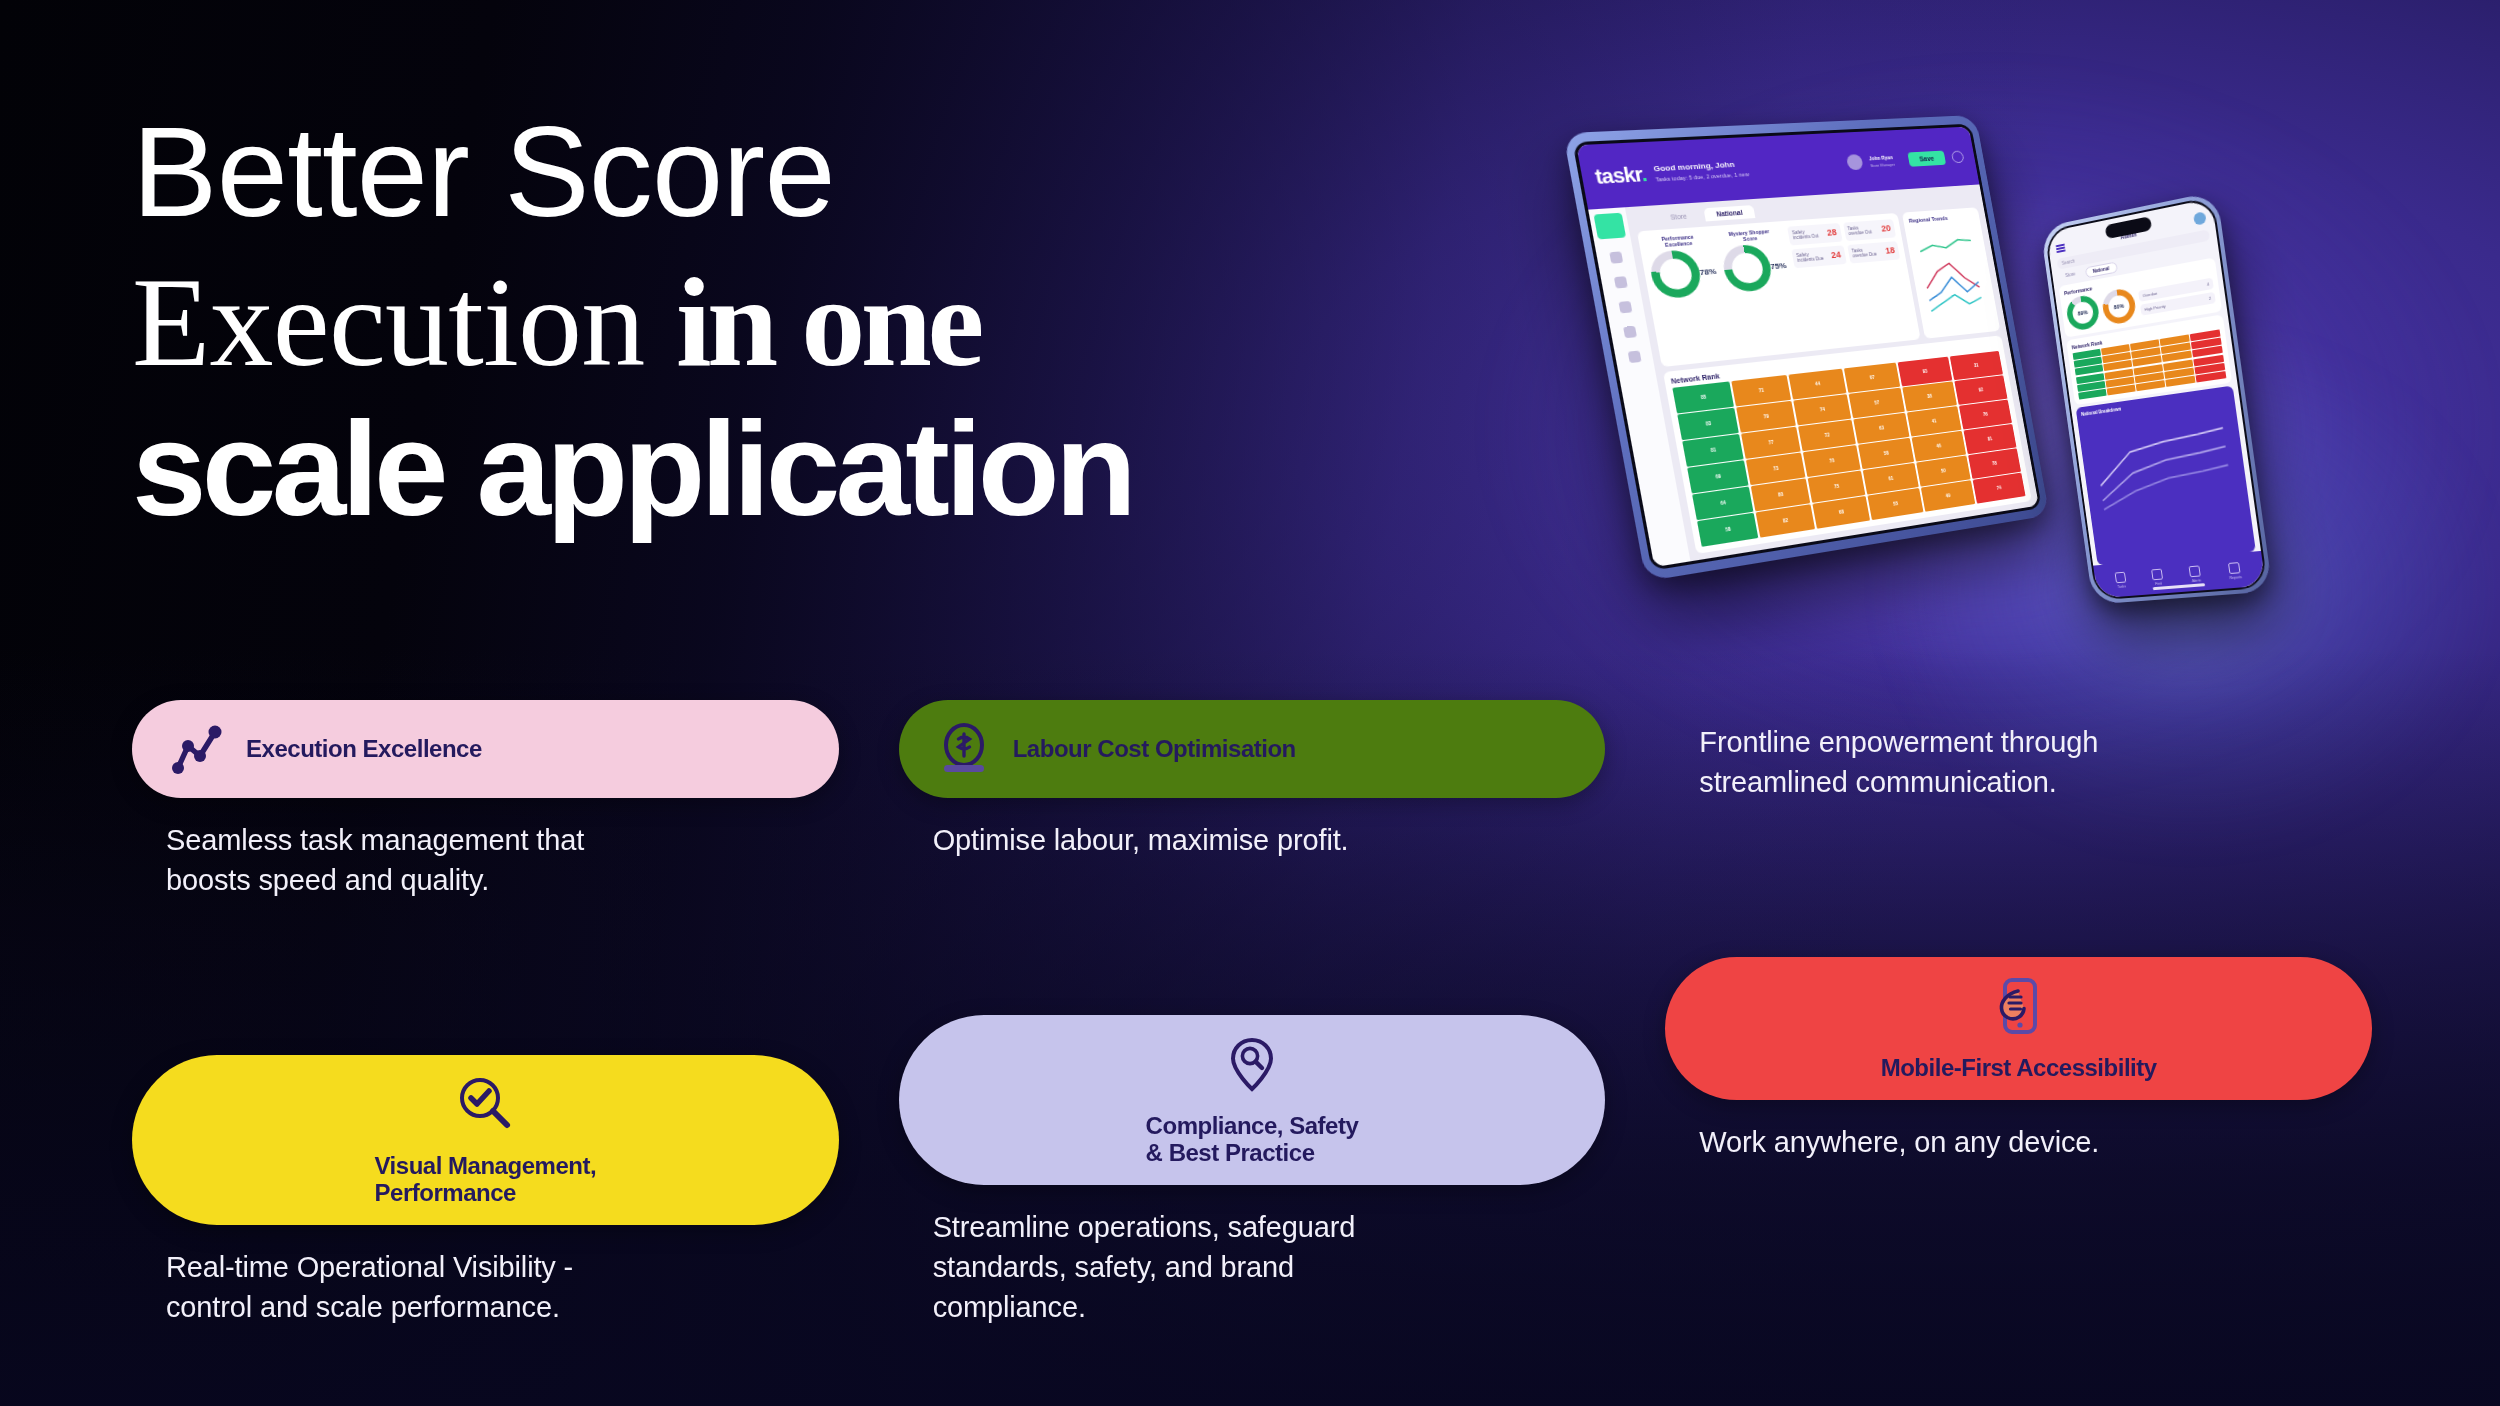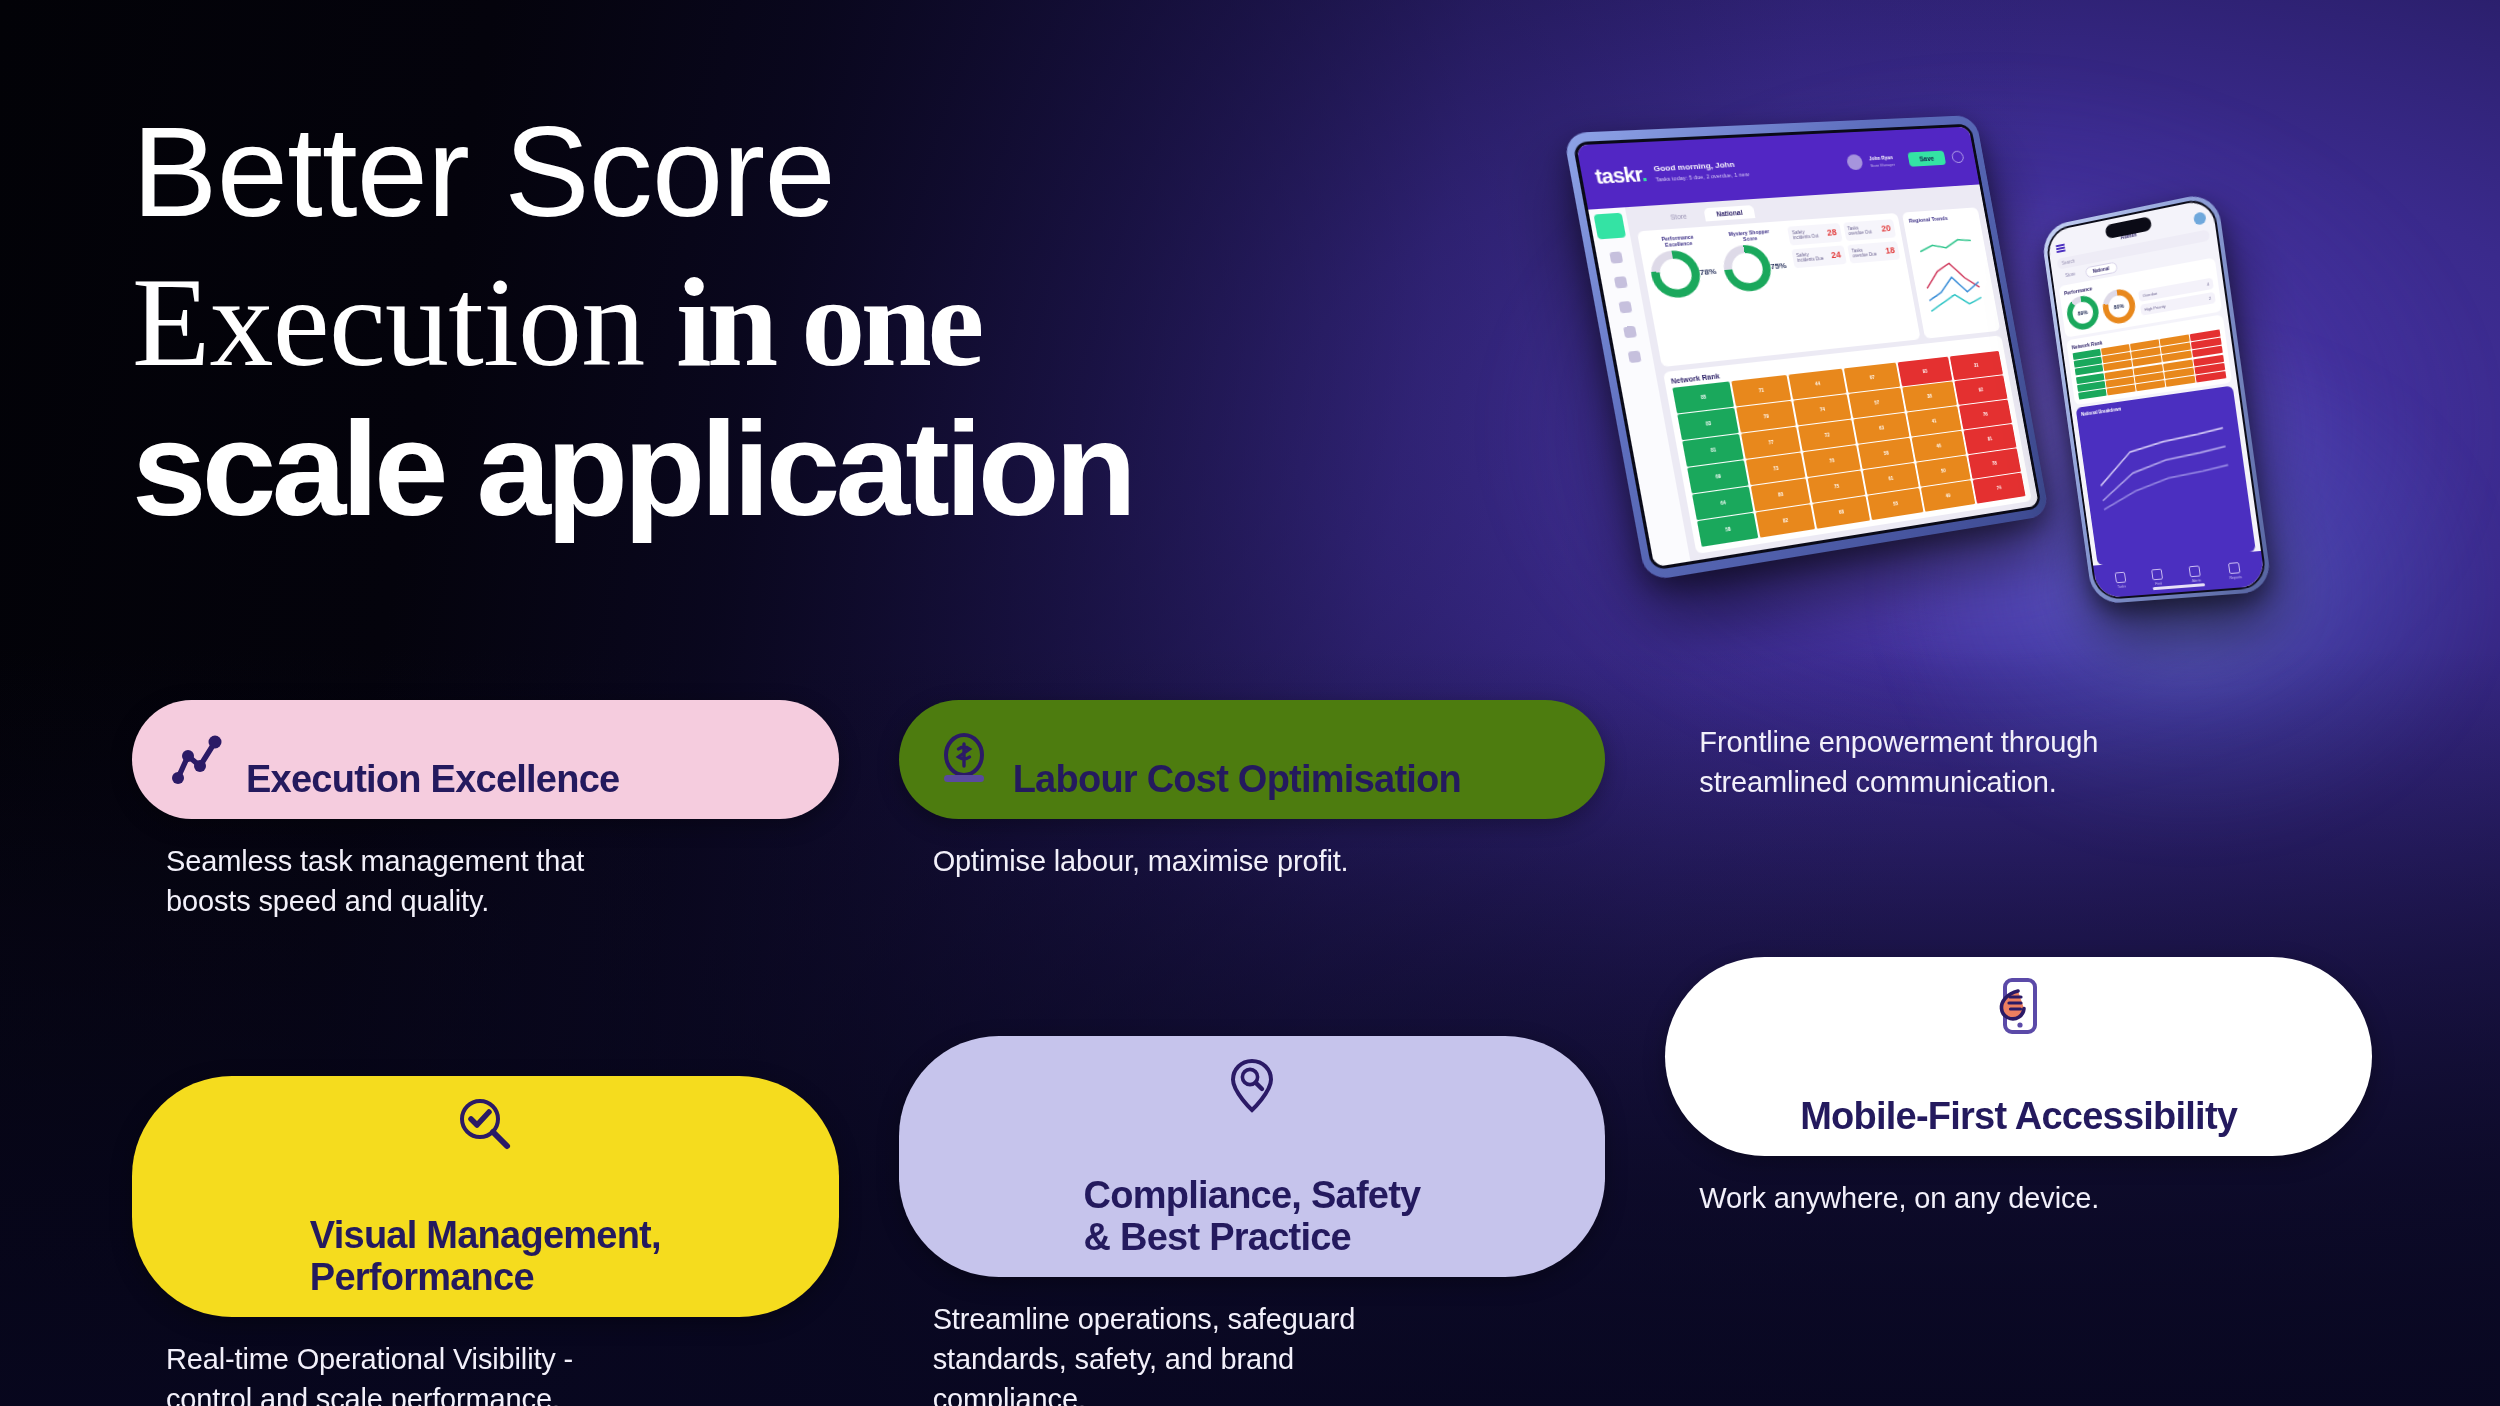--- a/index.html
+++ b/index.html
@@ -194,22 +194,22 @@
 
   .pill {
     display:flex; align-items:center; gap:18px;
     border-radius:100px; padding:18px 34px;
     min-height:96px;
     box-shadow:0 6px 22px rgba(0,0,0,0.30);
   }
   .pill-icon { width:62px; height:62px; flex-shrink:0; display:flex; align-items:center; justify-content:center; }
   .pill-icon svg { width:100%; height:100%; display:block; }
   .pill-title {
-    font-size:38px; font-weight:800; letter-spacing:-0.02em;
-    line-height:1.12; color:#241a5e;margin-top:40px;
+    font-size:24px; font-weight:800; letter-spacing:-0.02em;
+    line-height:1.12; color:#241a5e;
   }
 
   .fdesc {
     margin-top:22px; padding-left:34px;
     color:#f2f0fa; font-size:29px; font-weight:400;
     line-height:1.38; letter-spacing:-0.005em;
     max-width:600px; white-space:pre-line;
   }
 </style>
 </head>
@@ -527,21 +527,21 @@
       </div>
       <div class="fdesc">Streamline operations, safeguard
 standards, safety, and brand
 compliance.</div>
     </div>
 
     <div class="fcol">
       <div class="fdesc">Frontline enpowerment through
 streamlined communication.</div>
 
-      <div class="pill frow2" style="background:#ffffff">
+      <div class="pill frow2" style="background:#ef4444">
         <span class="pill-icon">
           <svg viewBox="0 0 62 62">
               <rect x="17" y="5" width="30" height="52" rx="7" fill="none" stroke="#5b4aa8" stroke-width="4"></rect>
               <circle cx="32" cy="50" r="2.6" fill="#5b4aa8"></circle>
               <path d="M30 16 q-8 2 -12.5 7 q-4.5 5 -4 10.5 q0.5 6 6 9 q6 3 11.5 -0.5 q4.5 -3 5 -8.5" fill="#ed7f60" stroke="#2b1a66" stroke-width="3.6" stroke-linecap="round" stroke-linejoin="round"></path>
               <path d="M22 22 h11 M21 28 h12 M22.5 34 h10" stroke="#2b1a66" stroke-width="3.2" stroke-linecap="round"></path>
             </svg>
         </span>
         <span class="pill-title">Mobile-First Accessibility</span>
       </div>

